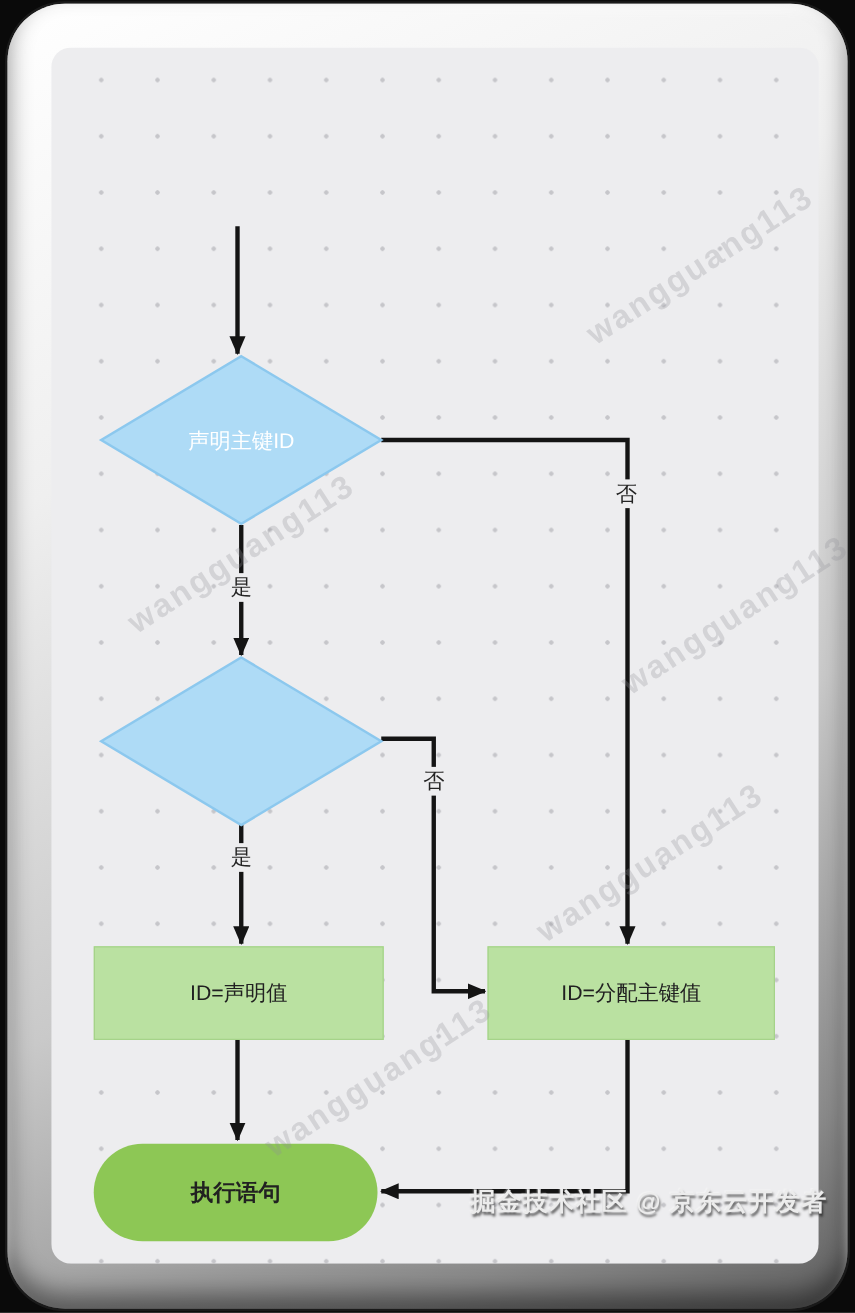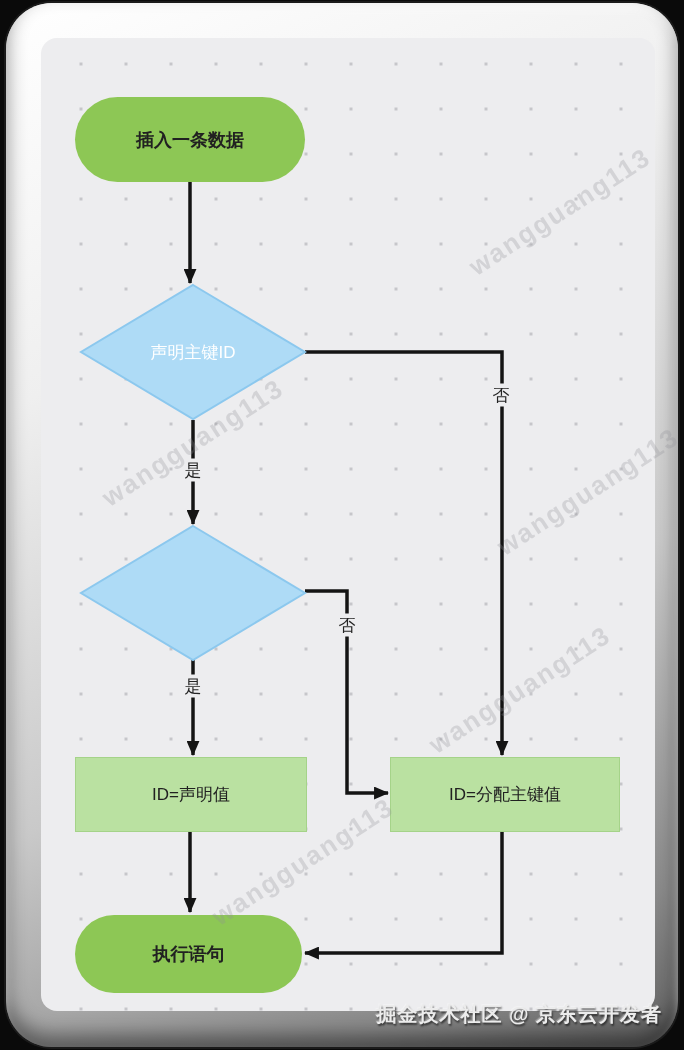--- a/index.html
+++ b/index.html
@@ -27,21 +27,21 @@
   .proc{background:#bae1a1;border:1px solid #a5d389;}
   .diamond-label{position:absolute;z-index:3;display:flex;flex-direction:column;align-items:center;
         justify-content:center;color:#ffffff;font-size:17px;line-height:29px;text-align:center;
         background:transparent;pointer-events:none;}
   .edge-label{position:absolute;z-index:4;transform:translate(-50%,-50%);
         background:#ededef;color:#242424;font-size:17px;padding:3px 2px;line-height:1;}
   .watermark{position:absolute;z-index:5;color:rgba(145,145,152,.28);font-size:26px;font-weight:600;
         letter-spacing:2px;transform:translate(-50%,-50%) rotate(-33deg);white-space:nowrap;
         pointer-events:none;}
   .caption{
-    position:absolute;right:22px;top:1001px;z-index:6;
+    position:absolute;right:22px;top:948px;z-index:6;
     color:#ececec;font-size:20px;font-weight:700;letter-spacing:1px;
     text-shadow:1px 2px 2px rgba(0,0,0,.6), -1px -1px 1px rgba(255,255,255,.35);
   }
 </style>
 </head>
 <body>
 
 <div class="stage">
   <div class="card">
     <div class="panel"></div>
@@ -59,23 +59,20 @@
       <path d="M193 659 V755" marker-end="url(#arrow)"></path>
       <path d="M190 829 V912" marker-end="url(#arrow)"></path>
       <path d="M305 352 H502 V755" marker-end="url(#arrow)"></path>
       <path d="M305 591 H347 V793 H388" marker-end="url(#arrow)"></path>
       <path d="M502 829 V953 H305" marker-end="url(#arrow)"></path>
     </g>
     <polygon points="193,285 305,352 193,419 81,352" fill="#aedbf6" stroke="#8cc8ee" stroke-width="2"></polygon>
     <polygon points="193,526 305,593 193,660 81,593" fill="#aedbf6" stroke="#8cc8ee" stroke-width="2"></polygon>
   </svg>
 
-  <div class="node pill" style="left:75px;top:97px;width:230px;height:85px;">
-    <span>插入一条数据</span>
-  </div>
 
   <div class="diamond-label" style="left:81px;top:285px;width:224px;height:134px;">
     <span>声明主键ID</span>
   </div>
 
 
   <div class="node proc" style="left:390px;top:757px;width:228px;height:73px;">
     <span>ID=分配主键值</span>
   </div>
 

